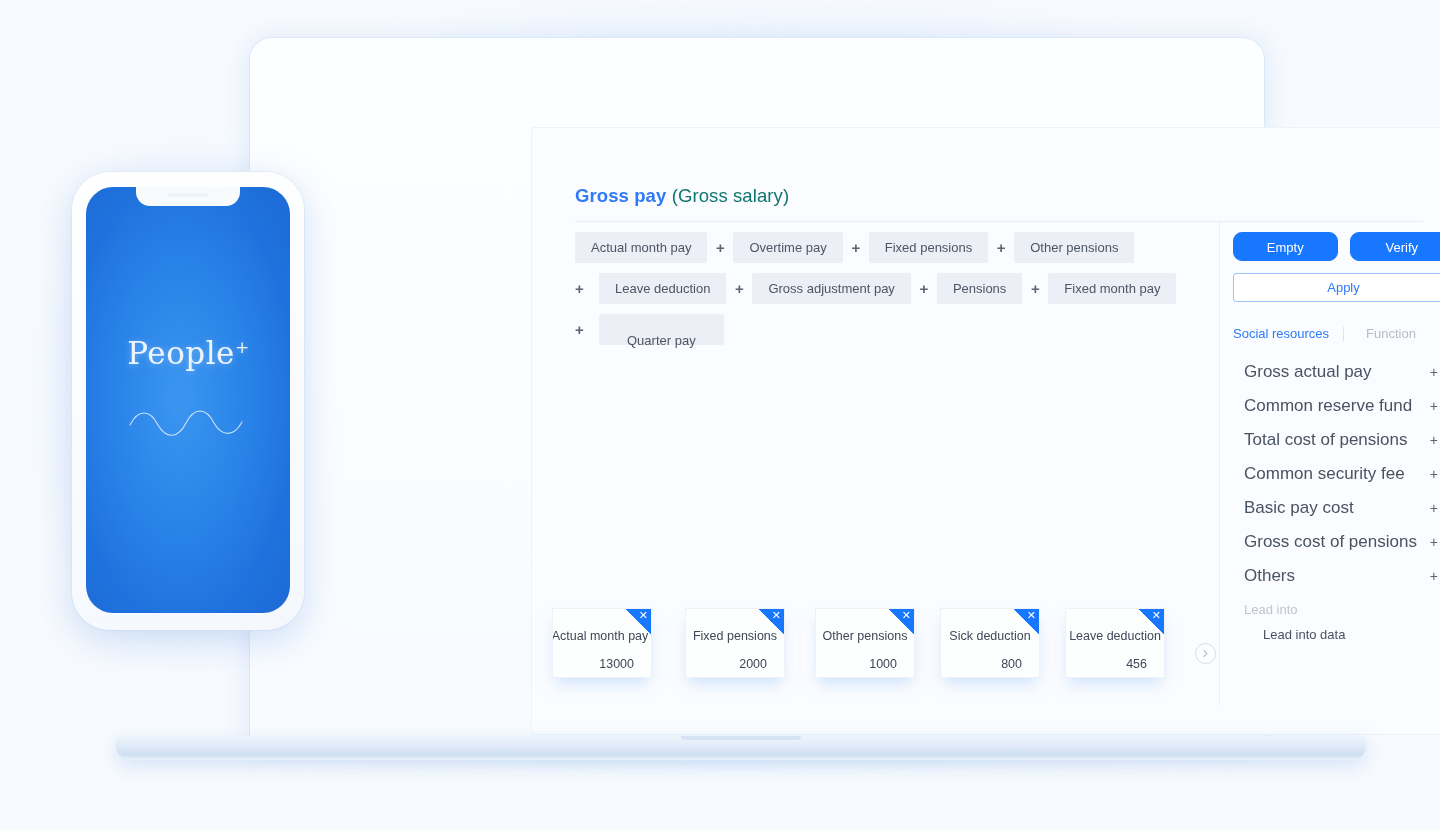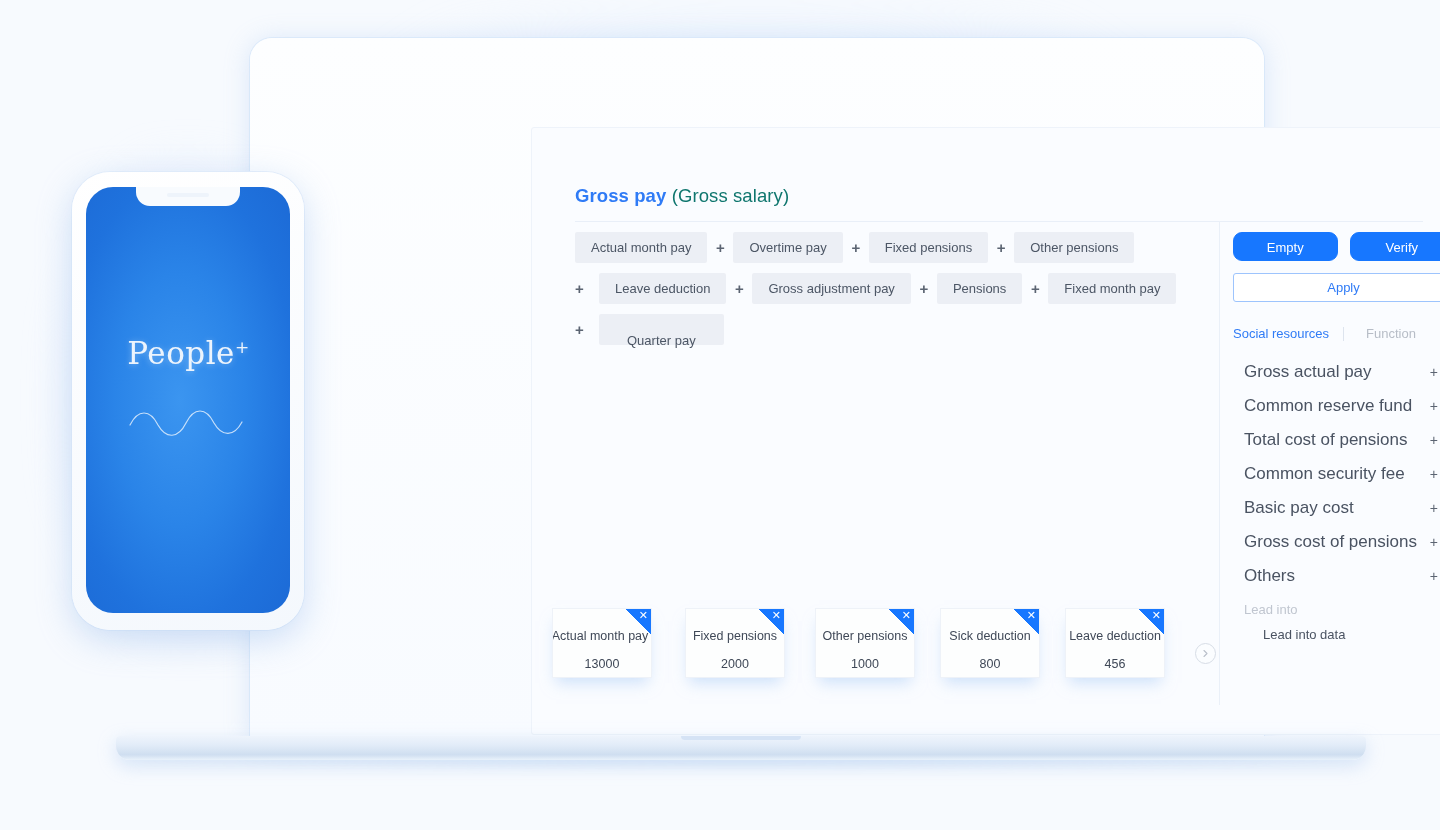--- a/index.html
+++ b/index.html
@@ -114,21 +114,21 @@
   .card {
     position: absolute; top: 0; width: 100px; height: 70px;
     background: #fdfefe; border: 1px solid #eef2f8; overflow: hidden;
     box-shadow: 0 9px 14px -4px rgba(172,204,245,.55);
   }
   .card .cname {
     position: absolute; left: 0; right: 0; top: 20px; text-align: center;
     font-size: 12.5px; color: #3f4857; white-space: nowrap;
   }
   .card .cval {
-    position: absolute; left: 0; right: 0; top: 48px; text-align: center;
+    position: absolute; left: 0; right: 17px; top: 48px; text-align: right;
     font-size: 12.5px; color: #3f4857;
   }
   .card .corner {
     position: absolute; right: 0; top: 0; width: 26px; height: 26px;
     background: linear-gradient(45deg, rgba(23,119,255,0) 0%, rgba(23,119,255,0) 50%, #1777ff 50.5%, #1777ff 100%);
     cursor: pointer;
   }
   .card .corner .x {
     position: absolute; right: 3px; top: 0px; color: #fff; font-size: 11px; line-height: 13px;
   }

